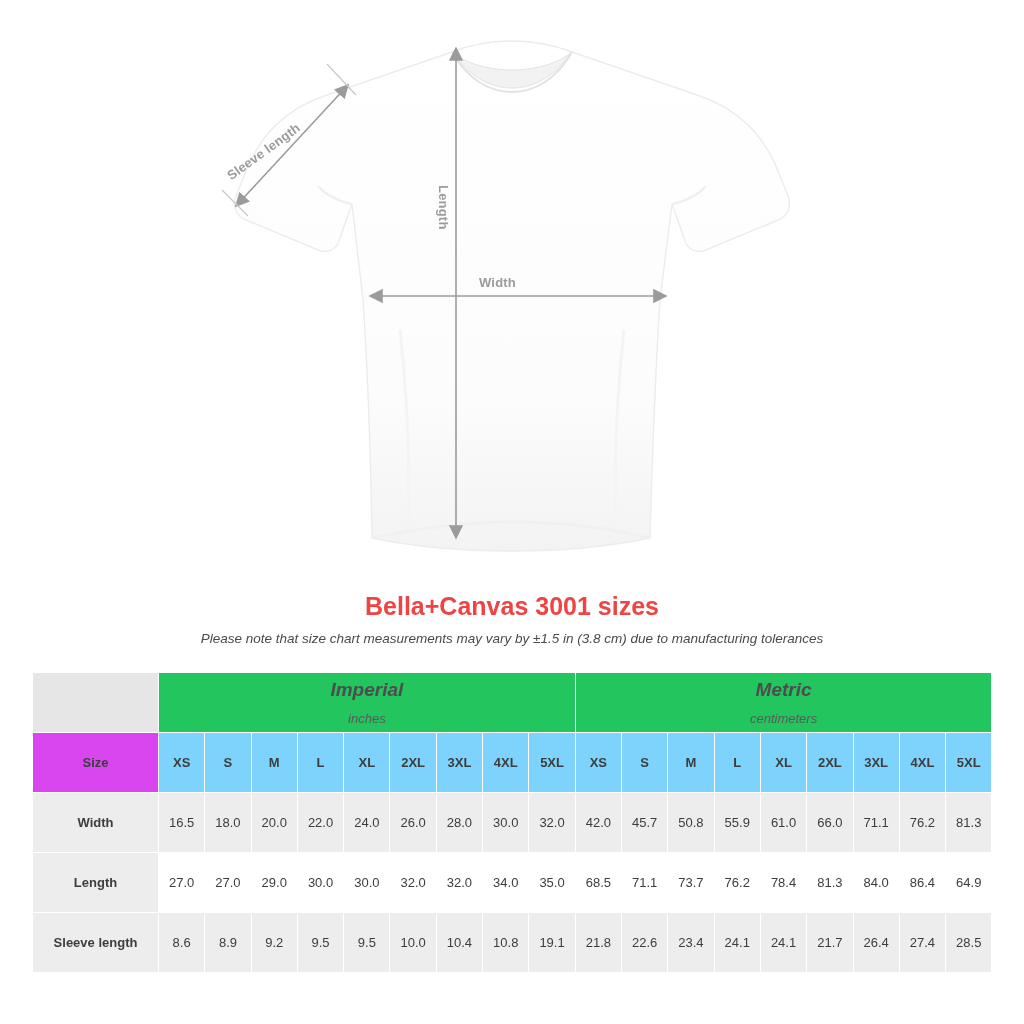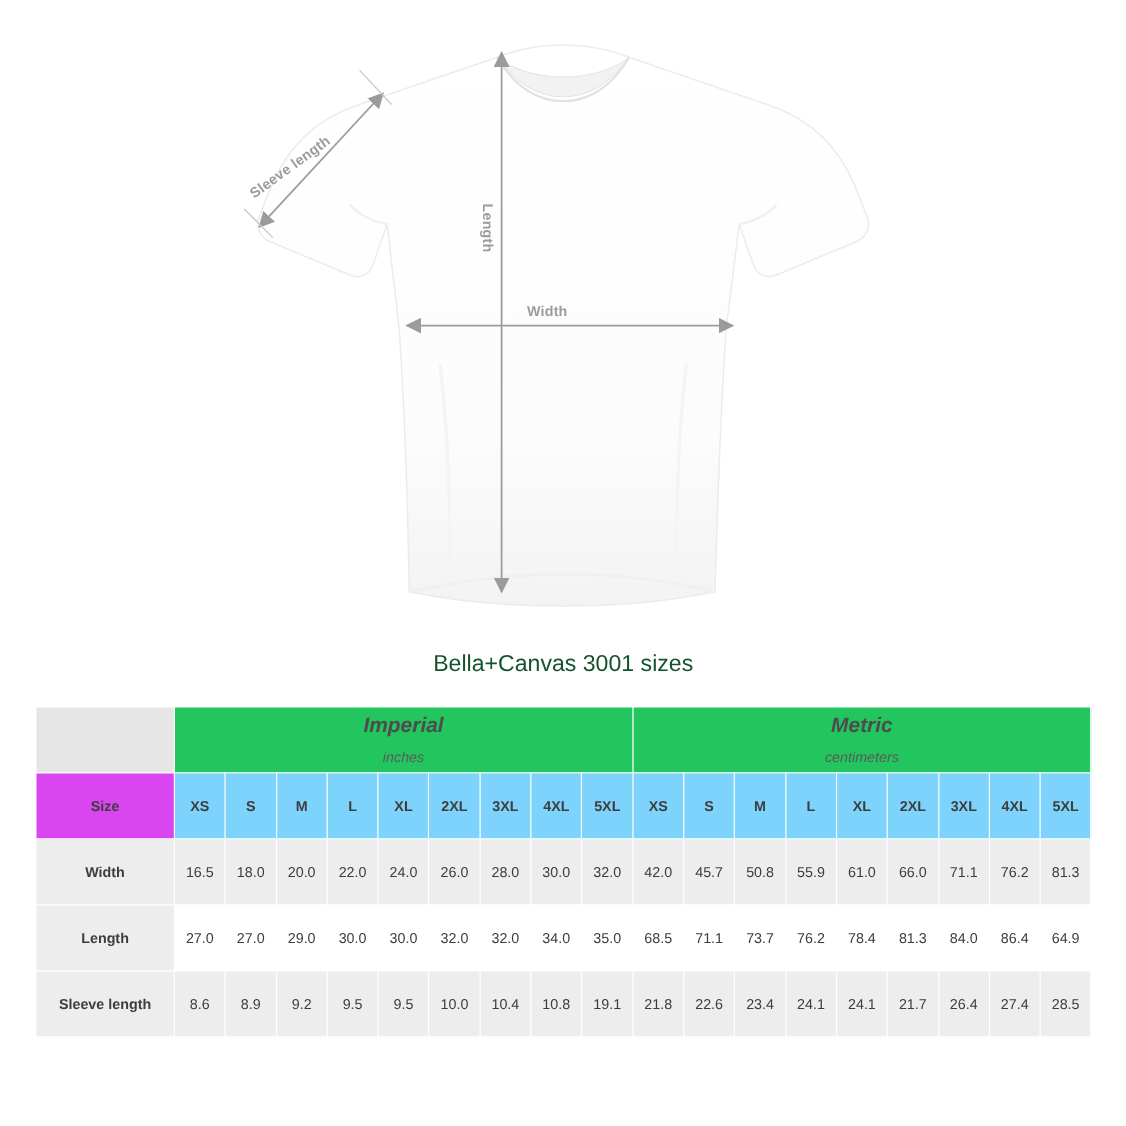--- a/index.html
+++ b/index.html
@@ -66,23 +66,23 @@
     transform-origin: left bottom;
     white-space: nowrap;
   }
 
   
   .title-block {
     text-align: center;
     margin-top: 12px;
   }
   .chart-title {
-    font-size: 21px;
-    font-weight: normal;
-    color: #14532d;
+    font-size: 25px;
+    font-weight: bold;
+    color: #ef4444;
     margin: 0 0 10px 0;
   }
   .chart-note {
     font-size: 13.5px;
     font-style: italic;
     color: #4a4a4a;
     margin: 0;
   }
 
   
@@ -230,20 +230,21 @@
       </svg>
 
       <div class="measure-label label-length">Length</div>
       <div class="measure-label label-width">Width</div>
       <div class="measure-label label-sleeve">Sleeve length</div>
     </div>
   </div>
 
   <div class="title-block">
     <h1 class="chart-title">Bella+Canvas 3001 sizes</h1>
+    <p class="chart-note">Please note that size chart measurements may vary by ±1.5 in (3.8 cm) due to manufacturing tolerances</p>
   </div>
 
   <div class="table-wrap">
     <table class="size-chart">
       <colgroup>
         <col style="width:126px">
         <col span="18" style="width:46.3px">
       </colgroup>
       <tbody>
         <tr>

